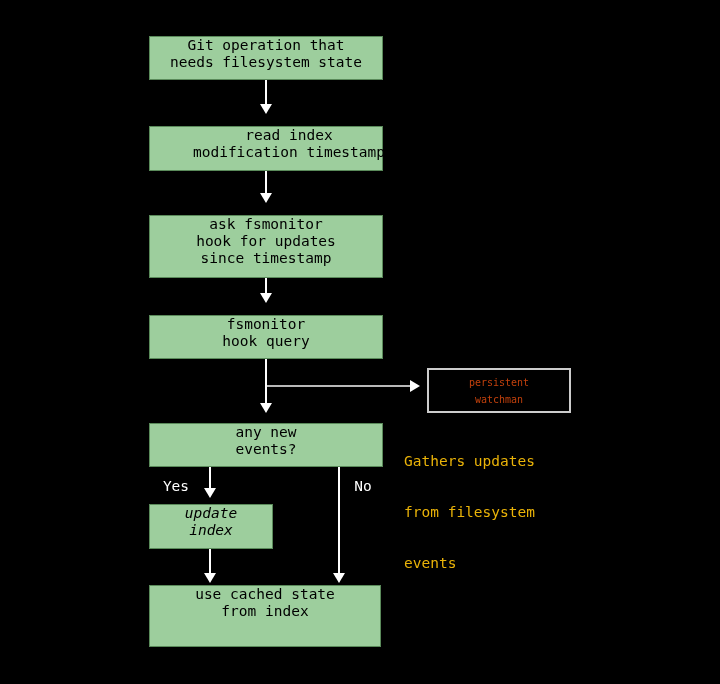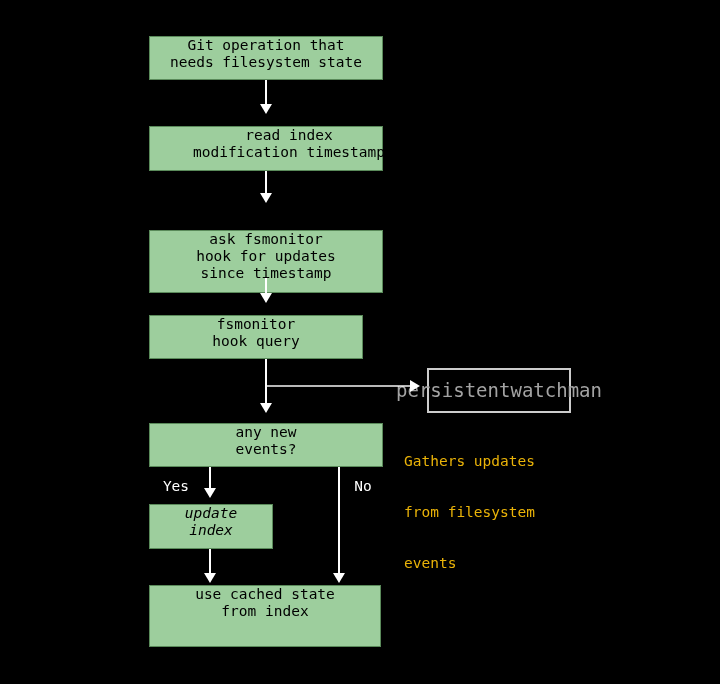--- a/index.html
+++ b/index.html
@@ -27,24 +27,25 @@
     flex-direction: column;
     align-items: center;
     text-align: center;
     white-space: pre;
   }
   .node-dark {
     position: absolute;
     background: #000000;
     border: 2px solid #cccccc;
     box-sizing: border-box;
-    color: #a3a3a3;
-    font-size: 19px;
+    color: #c2410c;
+    font-size: 10px;
     line-height: 17px;
     display: flex;
+    flex-direction: column;
     align-items: center;
     justify-content: center;
     text-align: center;
     white-space: pre;
   }
   .caption {
     position: absolute;
     color: #eab308;
     font-size: 14.5px;
     line-height: 17px;
@@ -94,27 +95,27 @@
   <div class="node" style="left:149px; top:36px; width:234px; height:44px;">
     <div>Git operation that</div>
     <div>needs filesystem state</div>
   </div>
 
   <div class="node" style="left:149px; top:126px; width:234px; height:45px;padding-left:46px;">
     <div>read index</div>
     <div>modification timestamp</div>
   </div>
 
-  <div class="node" style="left:149px; top:215px; width:234px; height:63px;margin-top:15px;">
+  <div class="node" style="left:149px; top:215px; width:234px; height:63px;">
     <div>ask fsmonitor</div>
     <div>hook for updates</div>
     <div>since timestamp</div>
   </div>
 
-  <div class="node" style="left:149px; top:315px; width:214px; height:44px;">
+  <div class="node" style="left:149px; top:315px; width:234px; height:44px;">
     <div>fsmonitor</div>
     <div>hook query</div>
   </div>
 
   <div class="node" style="left:149px; top:423px; width:234px; height:44px;">
     <div>any new</div>
     <div>events?</div>
   </div>
 
   <div class="node" style="left:149px; top:504px; width:124px; height:45px;font-style:italic;">

